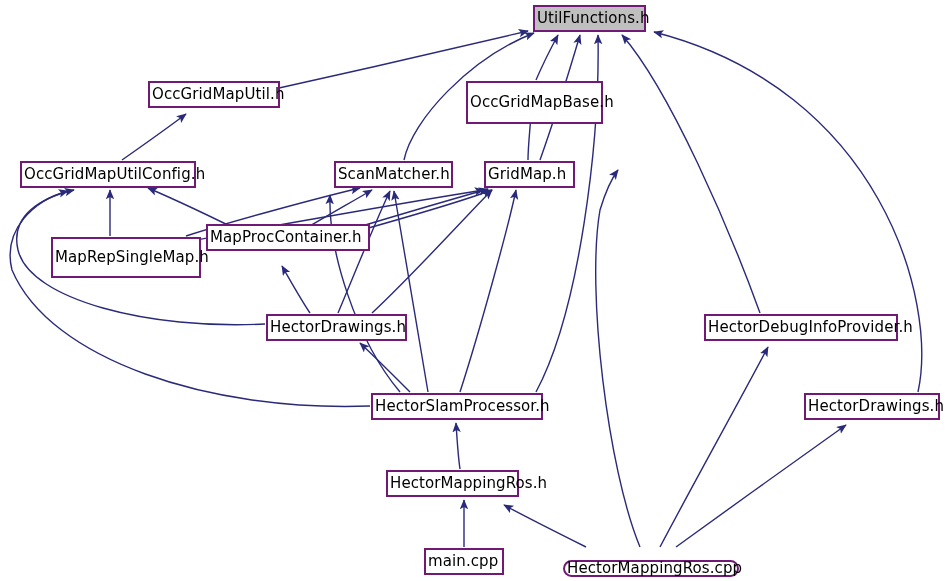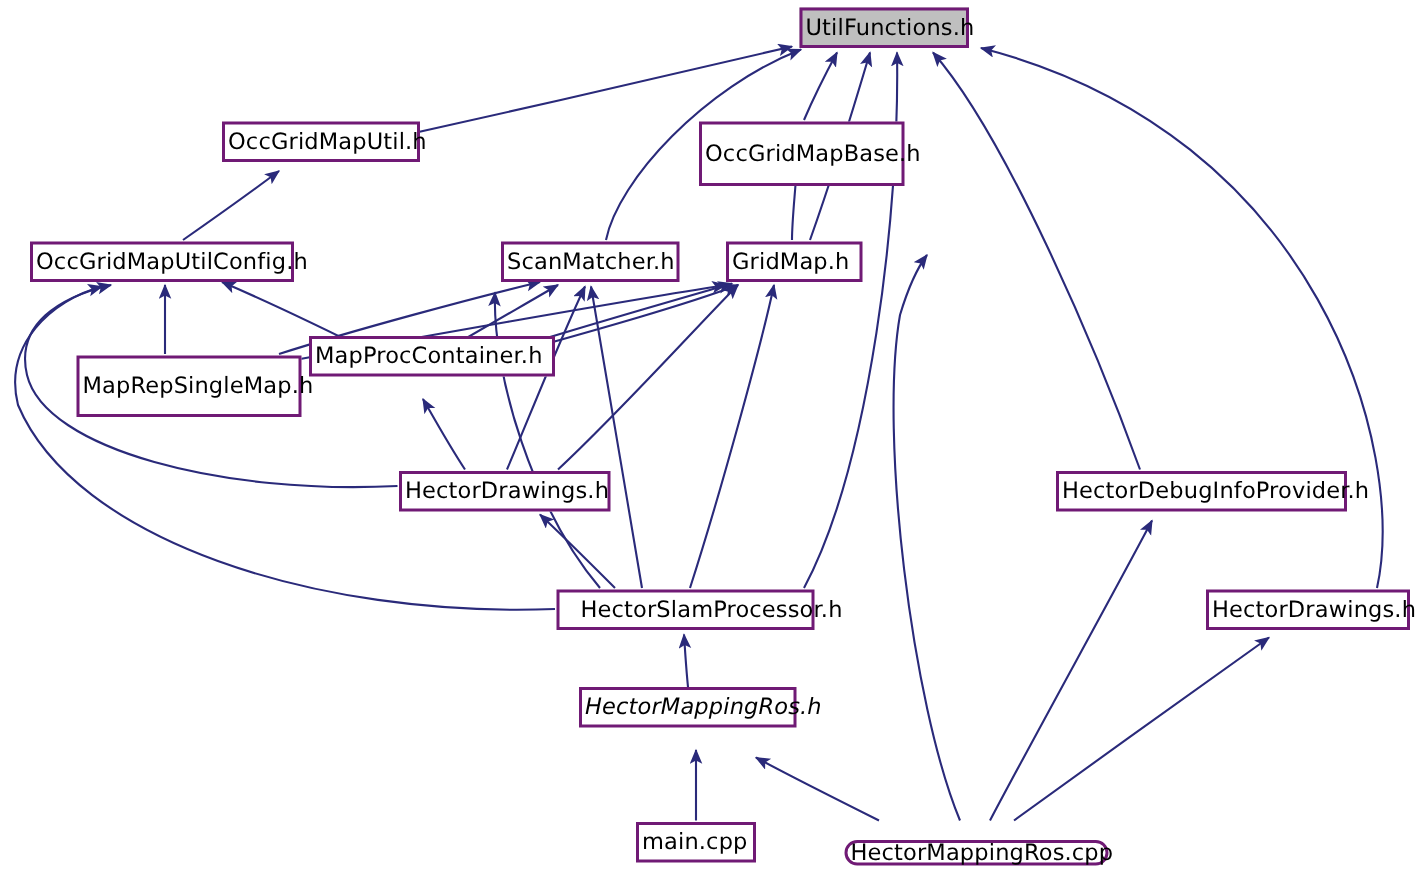--- a/index.html
+++ b/index.html
@@ -116,27 +116,27 @@
       </div>
       <div class="graph-node" style="left: 206px; top: 224px; width: 164px; height: 27px;">
         <span class="node-label">MapProcContainer.h</span>
       </div>
       <div class="graph-node" style="left: 266px; top: 314px; width: 141px; height: 27px;">
         <span class="node-label">HectorDrawings.h</span>
       </div>
       <div class="graph-node" style="left: 684px; top: 314px; width: 194px; height: 27px; margin-left: 20px;">
         <span class="node-label">HectorDebugInfoProvider.h</span>
       </div>
-      <div class="graph-node" style="left: 371px; top: 393px; width: 172px; height: 27px; padding-left: 12px;">
+      <div class="graph-node" style="left: 371px; top: 393px; width: 172px; height: 27px;">
         <span class="node-label">HectorSlamProcessor.h</span>
       </div>
       <div class="graph-node" style="left: 804px; top: 393px; width: 136px; height: 27px;">
         <span class="node-label">HectorDrawings.h</span>
       </div>
-      <div class="graph-node" style="left: 386px; top: 458px; width: 145px; height: 27px; font-style: italic;">
+      <div class="graph-node" style="left: 386px; top: 470px; width: 133px; height: 27px;">
         <span class="node-label">HectorMappingRos.h</span>
       </div>
       <div class="graph-node" style="left: 424px; top: 548px; width: 80px; height: 27px;">
         <span class="node-label">main.cpp</span>
       </div>
       <div class="graph-node" style="left: 563px; top: 560px; width: 176px; height: 17px; border-radius: 12px;">
         <span class="node-label">HectorMappingRos.cpp</span>
       </div>
     </div>
 </div>

